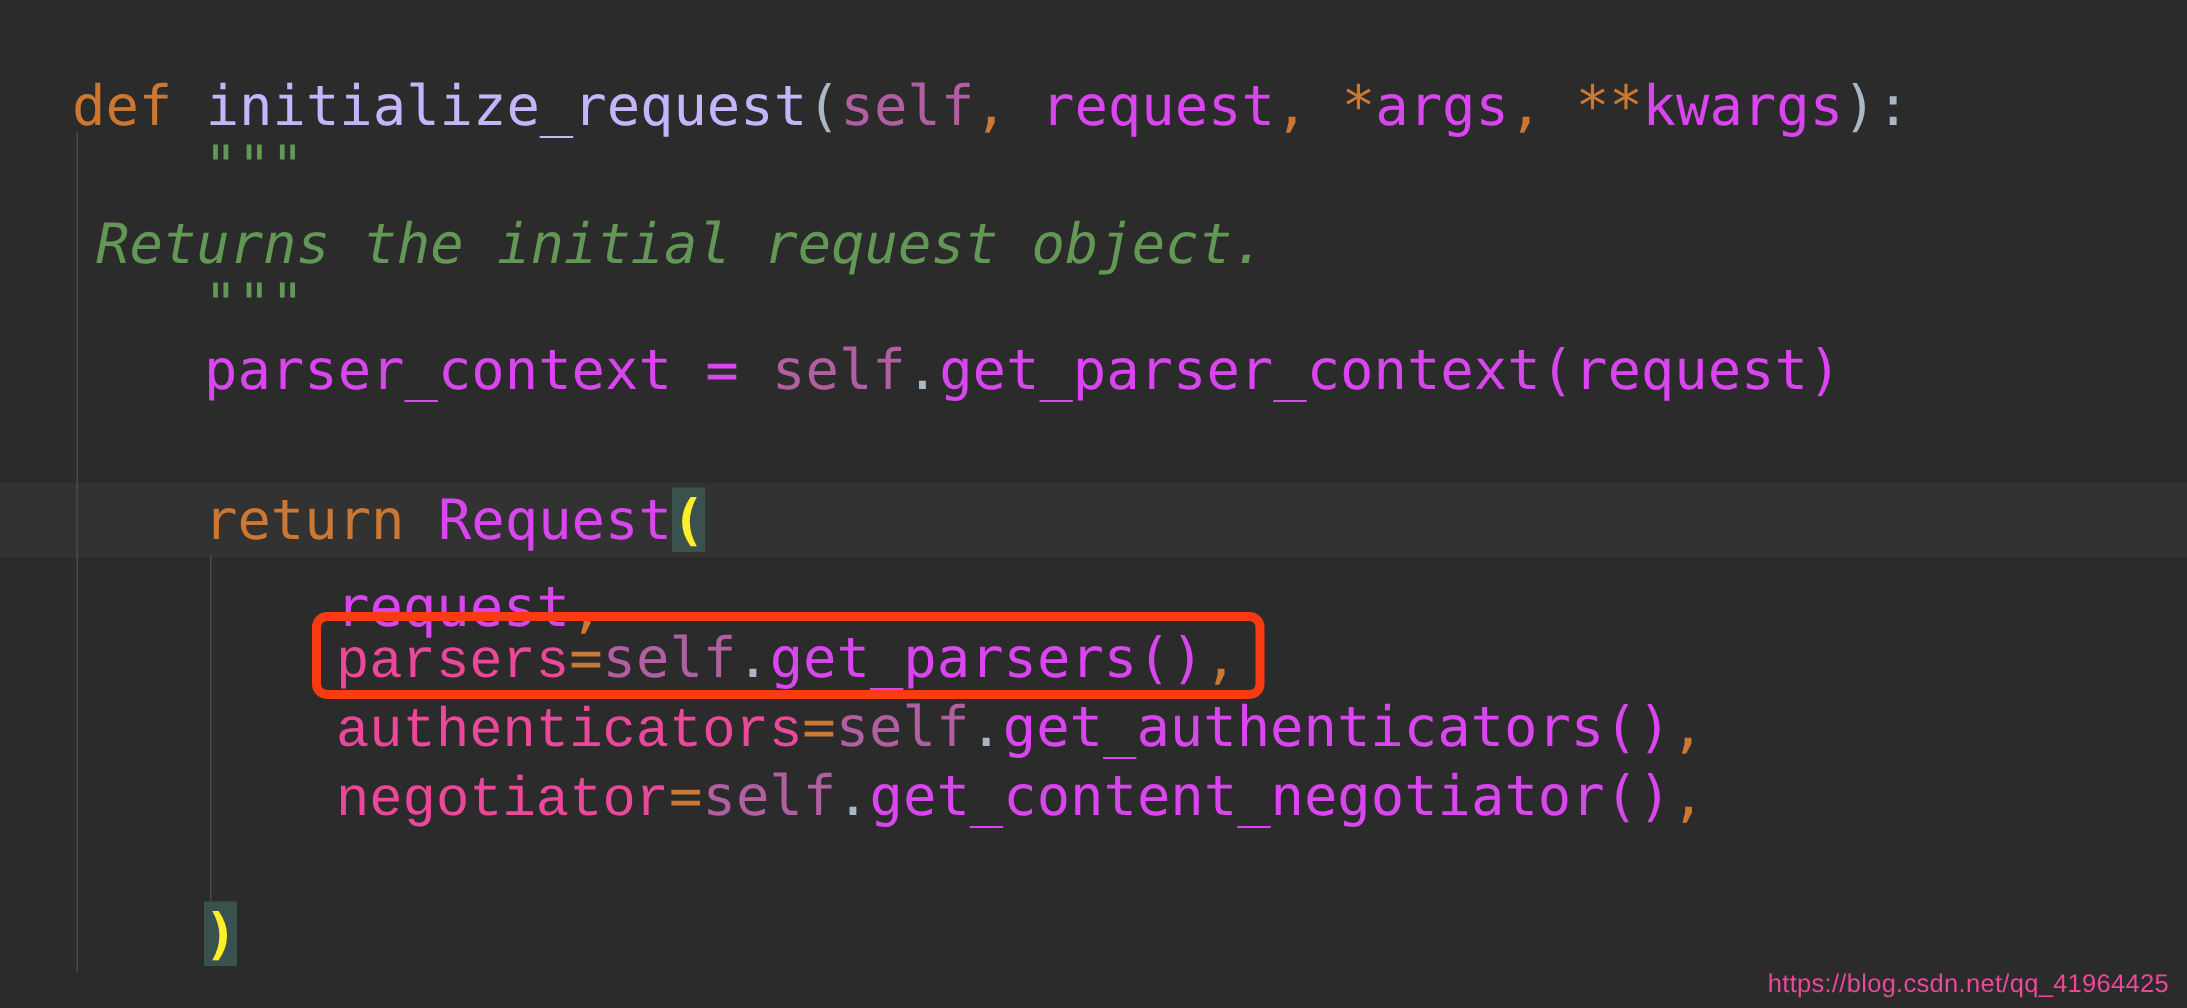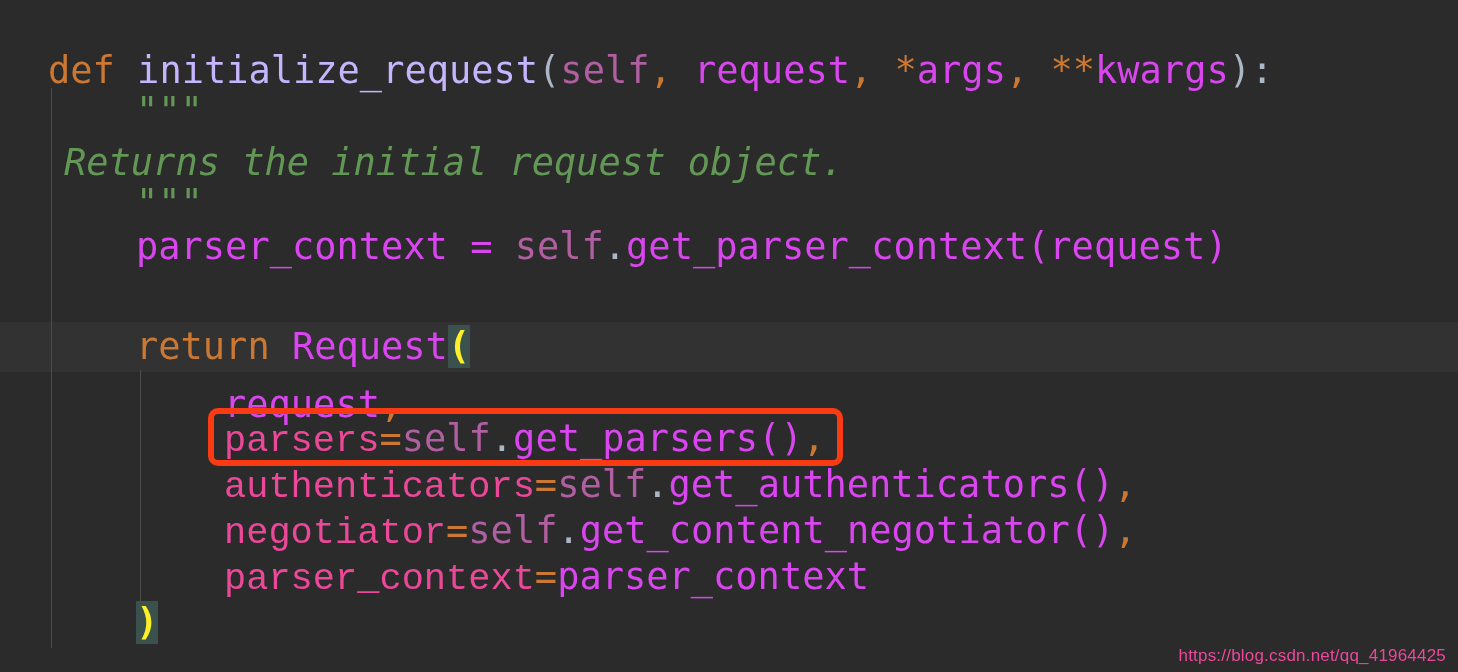--- a/index.html
+++ b/index.html
@@ -106,21 +106,20 @@
       <div class="line" style="top: 48px;"><span class="txt" style="padding-left: 48px;"><span class="kw">def </span><span class="fname">initialize_request</span><span class="punct">(</span><span class="self">self</span><span class="comma">,</span><span class="plain"> request</span><span class="comma">,</span><span class="plain"> </span><span class="comma">*</span><span class="plain">args</span><span class="comma">,</span><span class="plain"> </span><span class="comma">**</span><span class="plain">kwargs</span><span class="punct">):</span></span></div>
       <div class="line" style="top: 88px;"><span class="txt" style="padding-left: 136px;"><span class="doc">"""</span></span></div>
       <div class="line" style="top: 140px;"><span class="txt" style="padding-left: 64px;"><span class="doc">Returns the initial request object.</span></span></div>
       <div class="line" style="top: 180px;"><span class="txt" style="padding-left: 136px;"><span class="doc">"""</span></span></div>
       <div class="line" style="top: 224px;"><span class="txt" style="padding-left: 136px;"><span class="plain">parser_context = </span><span class="self">self</span><span class="punct">.</span><span class="plain">get_parser_context(request)</span></span></div>
       <div class="line" style="top: 324px;"><span class="txt" style="padding-left: 136px;"><span class="kw">return </span><span class="plain">Request</span><span class="brace-hl">(</span></span></div>
       <div class="line" style="top: 370px; margin-top: 12px;"><span class="txt" style="padding-left: 224px;"><span class="plain">request</span><span class="comma">,</span></span></div>
       <div class="line" style="top: 416px;"><span class="txt" style="padding-left: 224px;"><span class="kwarg">parsers</span><span class="comma">=</span><span class="self">self</span><span class="punct">.</span><span class="plain">get_parsers()</span><span class="comma">,</span></span></div>
       <div class="line" style="top: 508px;"><span class="txt" style="padding-left: 224px;"><span class="kwarg">negotiator</span><span class="comma">=</span><span class="self">self</span><span class="punct">.</span><span class="plain">get_content_negotiator()</span><span class="comma">,</span></span></div>
       <div class="line" style="top: 462px;"><span class="txt" style="padding-left: 224px;"><span class="kwarg">authenticators</span><span class="comma">=</span><span class="self">self</span><span class="punct">.</span><span class="plain">get_authenticators()</span><span class="comma">,</span></span></div>
-      <div class="line" style="top: 554px;"><span class="txt" style="padding-left: 224px;"><span class="kwarg">parser_context</span><span class="comma">=</span><span class="plain">parser_context</span></span></div>
       <div class="line" style="top: 600px;"><span class="txt" style="padding-left: 136px;"><span class="brace-hl">)</span></span></div>
     </div>
 
   <div id="red-box" style="left: 208px; top: 408px; width: 635px; height: 58px;"></div>
 
   <div id="watermark">https://blog.csdn.net/qq_41964425</div>
 
 </div>
 
 </body></html>

